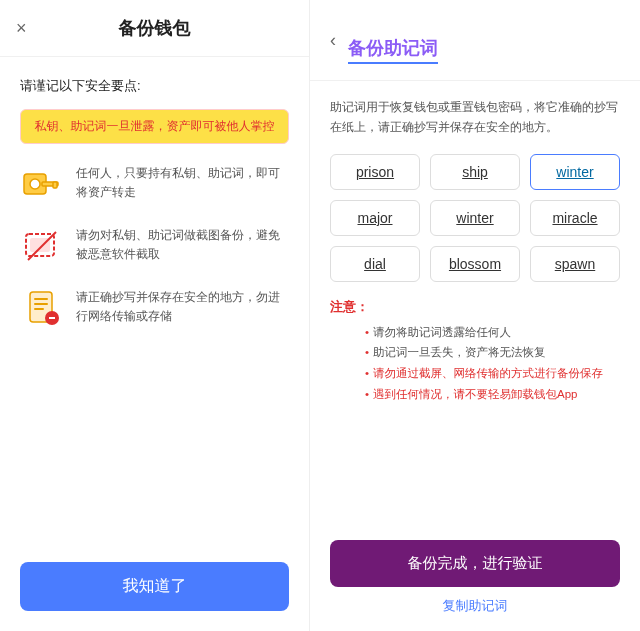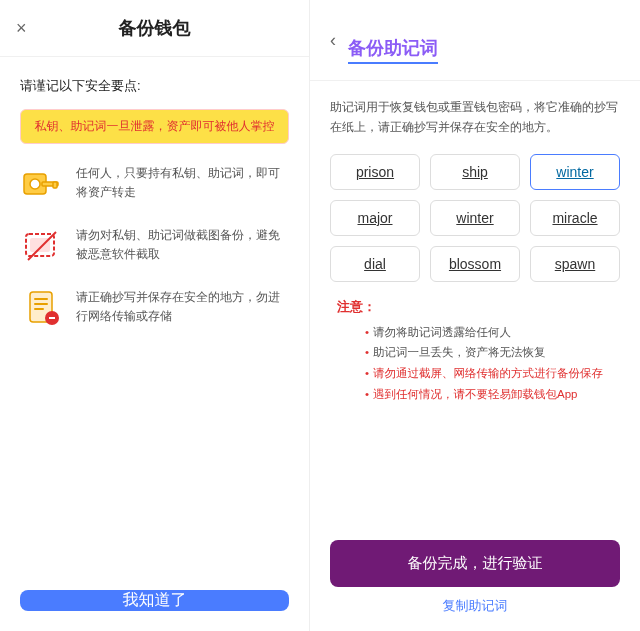--- a/index.html
+++ b/index.html
@@ -92,20 +92,21 @@
     }
     .left-footer {
       padding: 16px 20px 20px 20px;
     }
     .left-btn {
       width: 100%;
       background: #4a7cff;
       color: #fff;
       border: none;
       border-radius: 8px;
+      padding: 14px;
       font-size: 16px;
       cursor: pointer;
       font-weight: 500;
     }
 
     
     .right-panel {
       flex: 1;
       display: flex;
       flex-direction: column;
@@ -164,21 +165,20 @@
       color: #0369a1;
     }
     .notes-section {
       margin-bottom: 16px;
     }
     .notes-title {
       color: #e03030;
       font-size: 13px;
       font-weight: 600;
       margin-bottom: 6px;
-      margin-left: 7px;
     }
     .notes-item {
       font-size: 11.5px;
       color: #555;
       line-height: 1.8;
       padding-left: 8px;
       position: relative;
       margin-left: 35px;
     }
     .notes-item::before {

